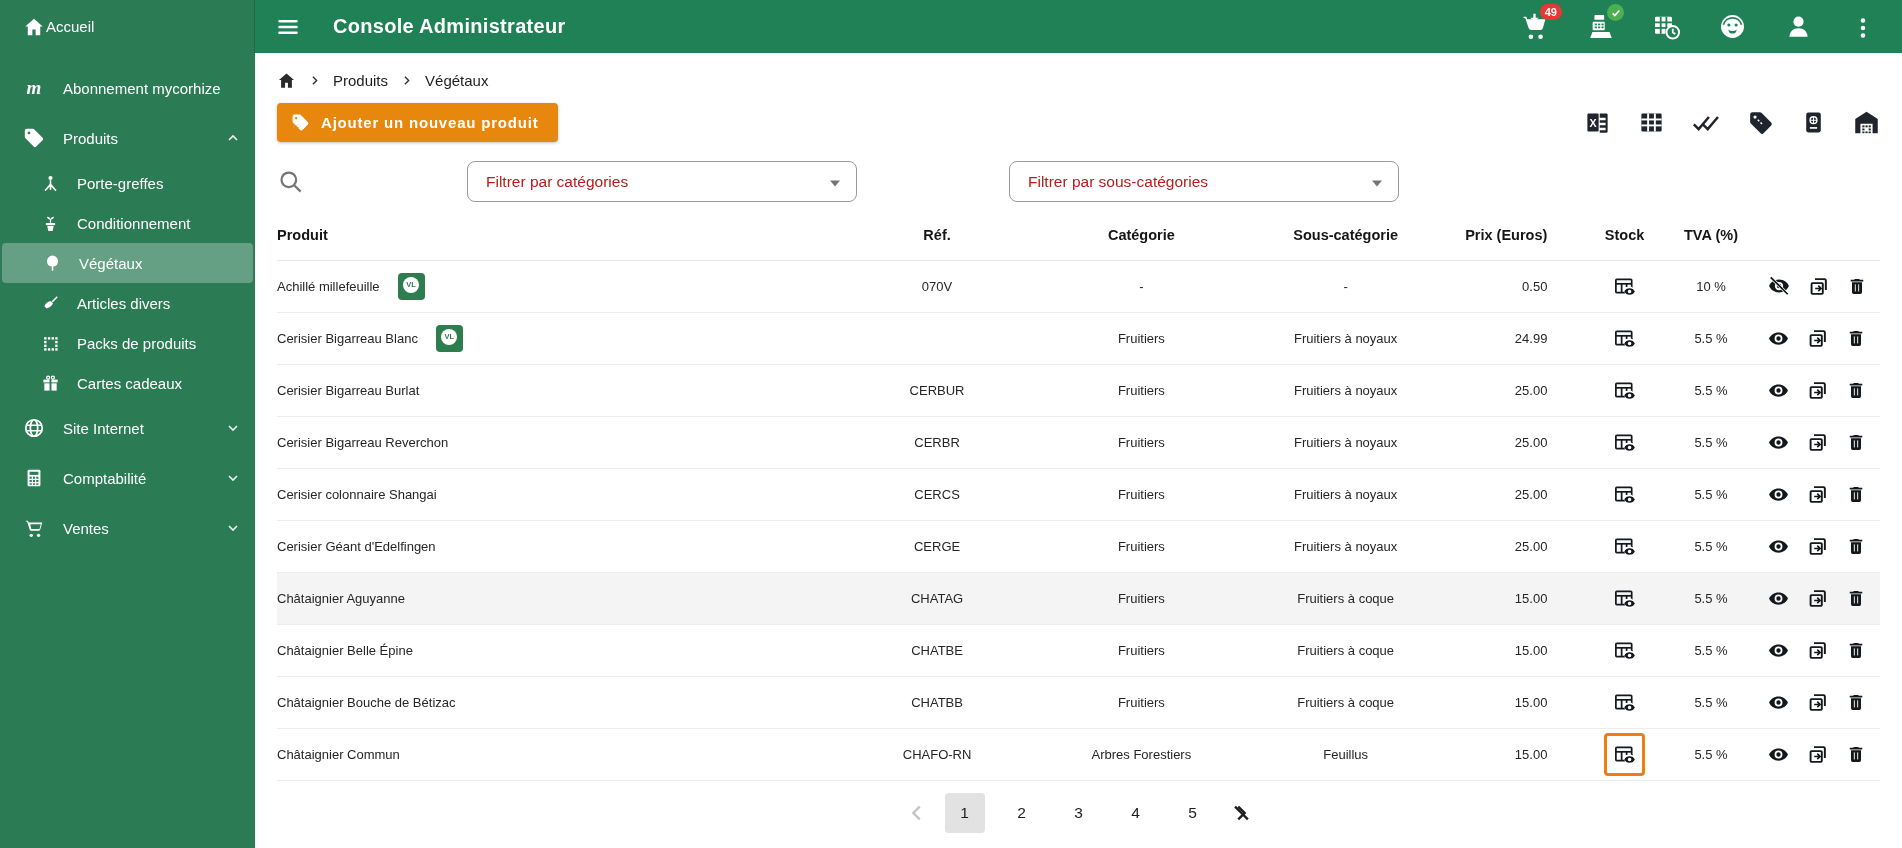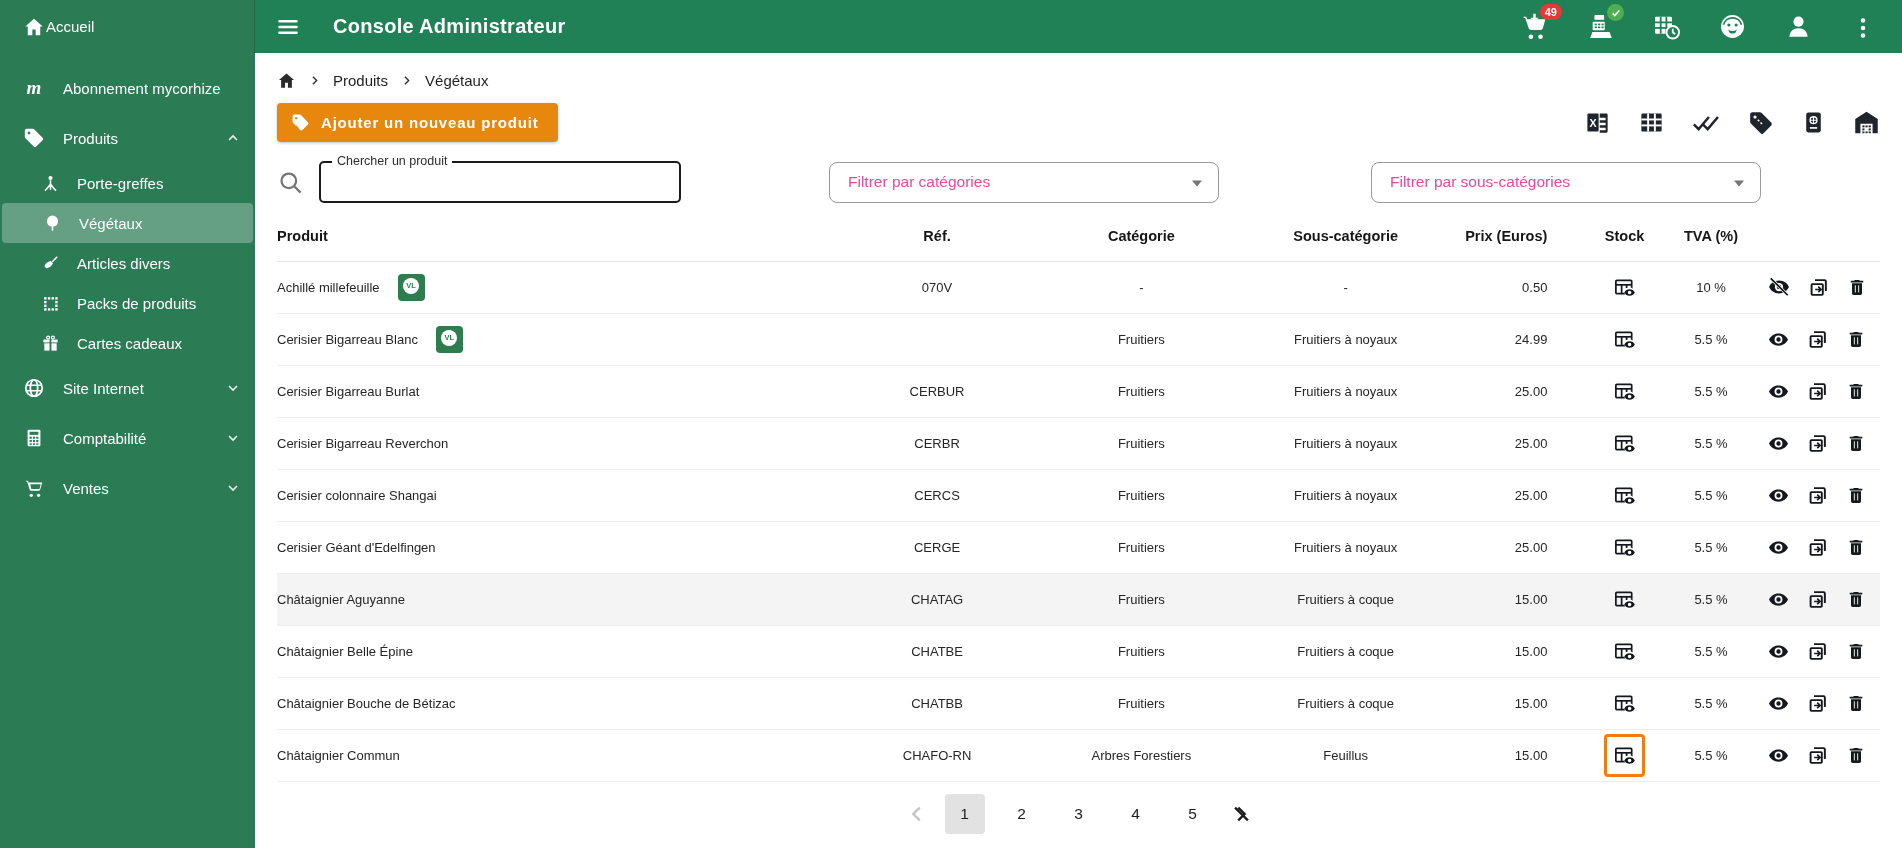--- a/index.html
+++ b/index.html
@@ -77,21 +77,21 @@
   .search-box .notch-label {
     position:absolute; top:-9px; left:11px; background:#fff; padding:0 5px;
     font-size:12.5px; color:#2e2e2e;
   }
   .search-box input {
     width:100%; height:100%; border:none; outline:none; background:transparent;
     font-family:inherit; font-size:15px; padding:0 12px;
   }
   .select-box {
     position:relative; width:390px; height:41px; border:1.5px solid #9a9a9a; border-radius:8px;
-    display:flex; align-items:center; padding:0 40px 0 18px; color:#ec4899; font-size:15.5px;
+    display:flex; align-items:center; padding:0 40px 0 18px; color:#b91c1c; font-size:15.5px;
     cursor:pointer; background:#fff;
   }
   .select-box .arrow {
     position:absolute; right:16px; top:50%; transform:translateY(-25%);
     width:0; height:0; border-left:5px solid transparent; border-right:5px solid transparent;
     border-top:6px solid #757575;
   }
   .select-cat { margin-left:148px; }
   .select-subcat { margin-left:152px; }
 
@@ -182,20 +182,30 @@
     <div class="sb-item child">
       <span class="sb-ico">
         <svg width="19" height="19" viewBox="0 0 24 24" fill="none" stroke="#fff" stroke-width="2">
             <circle cx="12" cy="5" r="2.6" fill="#fff" stroke="none"></circle>
             <path d="M12 8v5M12 13l-5 6M12 13l5 6M12 13v7M7 19l-2 2M17 19l2 2"></path>
           </svg>
       </span>
       <span>Porte-greffes</span>
     </div>
 
+    <div class="sb-item child">
+      <span class="sb-ico">
+        <svg width="19" height="19" viewBox="0 0 24 24" fill="#fff">
+            <path d="M11.2 11V7h1.6v4zM12 7c-.2-2.2-1.8-3.6-4.4-3.6.2 2.3 1.8 3.6 4.4 3.6zm0 0c.2-2.2 1.8-3.6 4.4-3.6-.2 2.3-1.8 3.6-4.4 3.6z"></path>
+            <rect x="6" y="11.5" width="12" height="2.6" rx="1"></rect>
+            <path d="M8 15h8l-1.2 6.5H9.2z"></path>
+          </svg>
+      </span>
+      <span>Conditionnement</span>
+    </div>
 
     <div class="sb-item child selected">
       <span class="sb-ico">
         <svg width="19" height="19" viewBox="0 0 24 24" fill="#fff">
             <path d="M12 2a7 7 0 0 1 7 7 7 7 0 0 1-6 6.9V21h-2v-5.1A7 7 0 0 1 5 9a7 7 0 0 1 7-7z"></path>
           </svg>
       </span>
       <span>Végétaux</span>
     </div>
 
@@ -476,24 +486,20 @@
       </div>
     </div>
 
     <div class="filter-row">
       <span class="search-icon-wrap">
         <svg width="27" height="27" viewBox="0 0 24 24" fill="none" stroke="#757575" stroke-width="2">
             <circle cx="10.5" cy="10.5" r="6.5"></circle>
             <line x1="15.3" y1="15.3" x2="21" y2="21"></line>
           </svg>
       </span>
-      <div class="search-box">
-        <span class="notch-label">Chercher un produit</span>
-        <input type="text" value="" style="">
-      </div>
 
       <div class="select-box select-cat">
         <span>Filtrer par catégories</span>
         <span class="arrow"></span>
       </div>
 
       <div class="select-box select-subcat">
         <span>Filtrer par sous-catégories</span>
         <span class="arrow"></span>
       </div>

